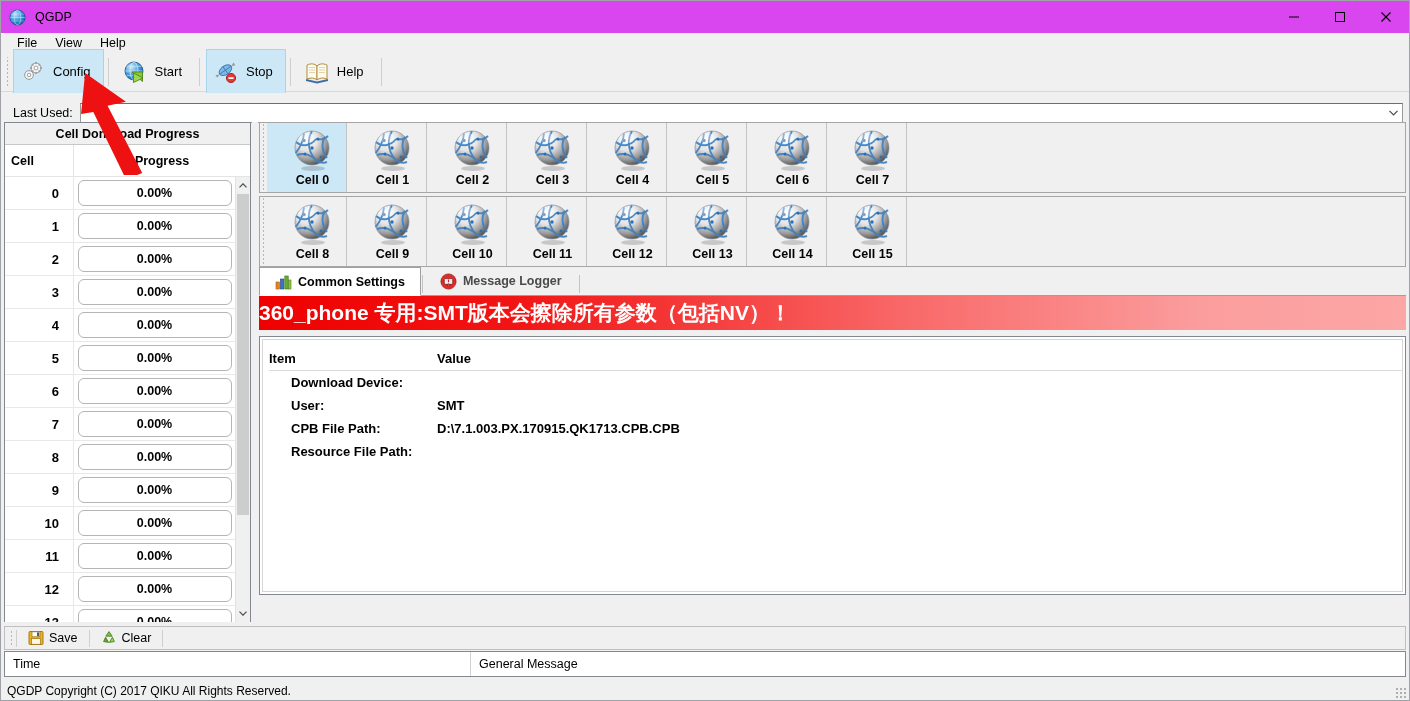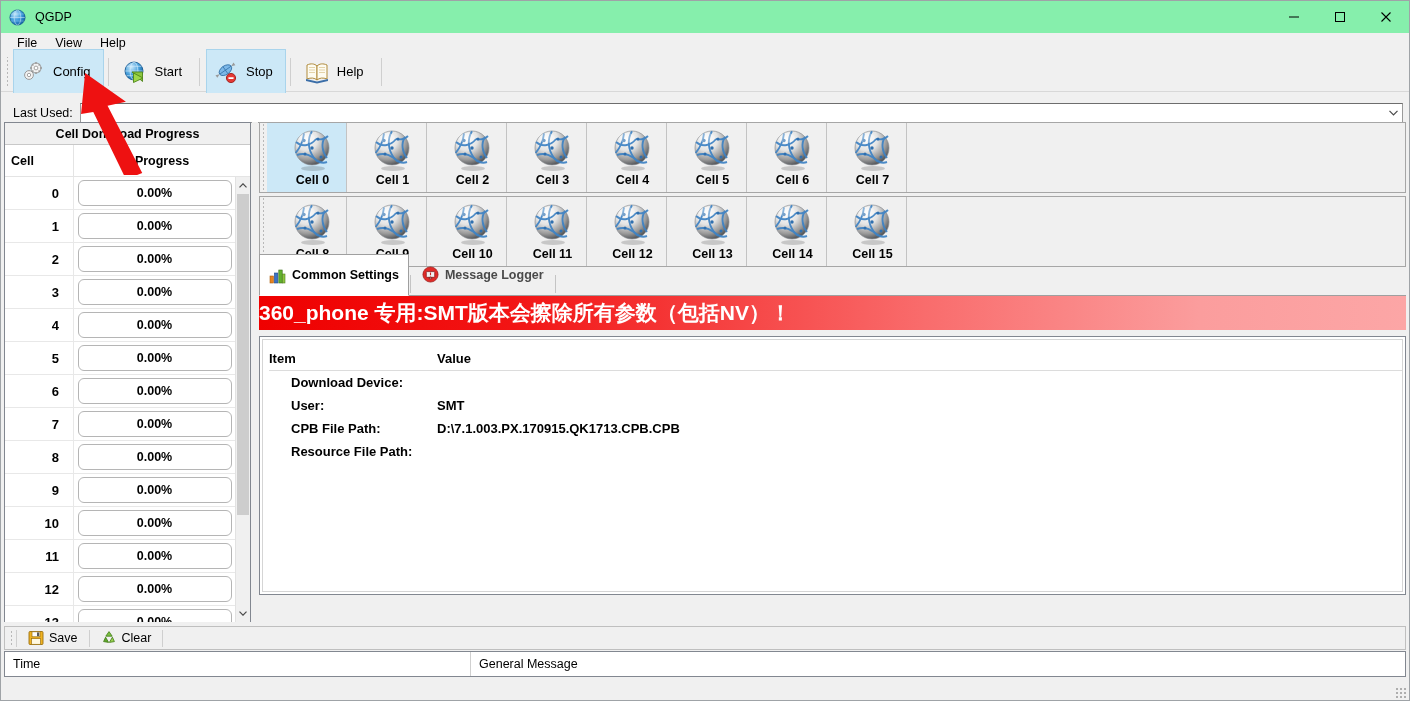--- a/index.html
+++ b/index.html
@@ -10,21 +10,21 @@
     font-size:12px;
     background:#f0f0f0;
     overflow:hidden;
     -webkit-font-smoothing:antialiased;
   }
   #app { position:relative; width:1410px; height:701px; background:#f0f0f0; border:1px solid #9fa3a7; overflow:hidden; }
 
   
   .titlebar {
     position:absolute; top:0; left:0; width:1408px; height:32px;
-    background:#86efac; display:flex; align-items:center;
+    background:#d946ef; display:flex; align-items:center;
   }
   .title-icon { margin-left:8px; width:17px; height:17px; position:relative; }
   .title-text { margin-left:9px; font-size:12.5px; color:#000; font-family:"Liberation Sans",sans-serif; }
   .win-btns { margin-left:auto; display:flex; height:32px; }
   .win-btn { width:46px; height:32px; display:flex; align-items:center; justify-content:center; color:#000; font-size:12px; }
 
   
   .menubar { position:absolute; top:32px; left:0; width:1408px; height:19px; background:#f0f0f0; display:flex; align-items:center; padding-left:8px; }
   .menuitem { font-size:12.5px; color:#000; padding:1px 8px; margin-right:2px; }
 
@@ -83,21 +83,21 @@
              background-size:3px 4px; background-repeat:repeat-y; background-position:2px 4px; flex:none; }
   .cell { width:80px; flex:none; display:flex; flex-direction:column; align-items:center; justify-content:center;
           border-right:1px solid #c3c3c3; gap:1px;padding-left:12px; }
   .cell.selected { background:#cce8f7; }
   .cell-label { font-size:12.5px; font-weight:bold; color:#000; }
   .globe { width:44px; height:44px; position:relative; flex:none; }
 
   
   .tabstrip { position:relative; height:24px; display:flex; align-items:flex-end; margin-top:5px;
               border-bottom:1px solid #9f9f9f; }
-  .tab { height:42px; display:flex; align-items:center; gap:6px; padding:0 9px;
+  .tab { height:29px; display:flex; align-items:center; gap:6px; padding:0 15px;
          font-size:12.5px; font-weight:bold; color:#4a4a4a; border:1px solid transparent; border-bottom:none; }
   .tab.active { background:#fff; border:1px solid #9f9f9f; border-bottom:1px solid #fff;
                 color:#000; position:relative; top:1px; }
   .tab-ico { width:17px; height:17px; position:relative; flex:none; }
   .tab-div { width:1px; height:18px; background:#c4c4c4; align-self:center; margin:0 1px; }
 
   
   .banner { height:34px; background:linear-gradient(90deg,#ef0000 0%, #f21414 22%, #f96c6c 58%, #fb9d9d 82%, #fca6a6 100%);
             display:flex; align-items:center; }
   .banner-text { color:#fff; font-weight:bold; font-size:21px; letter-spacing:0px;
@@ -983,20 +983,21 @@
     </div>
     <div class="lt-sep"></div>
   </div>
 
   <div class="logtable">
     <div class="lt-col time">Time</div>
     <div class="lt-col msg">General Message</div>
   </div>
 
   <div class="statusbar">
+    <span class="status-text">QGDP Copyright (C) 2017 QIKU All Rights Reserved.</span>
     <span class="status-grip"></span>
   </div>
 
   <div class="arrow">
     <svg width="120" height="110" viewBox="0 0 120 110">
       <polygon points="6,6 46,34 28,38 62,104 46,110 14,44 2,46" fill="#ee1111" transform="translate(2,2) scale(1.02)"></polygon>
     </svg>
   </div>
 
 </div>

